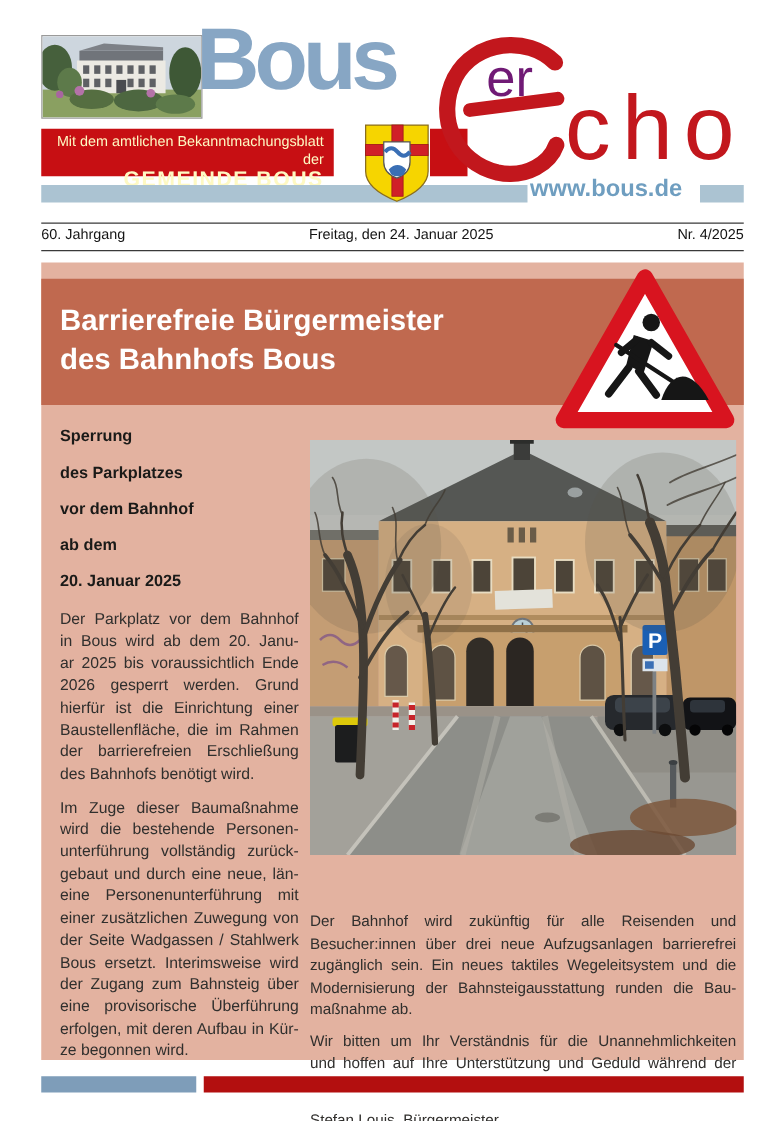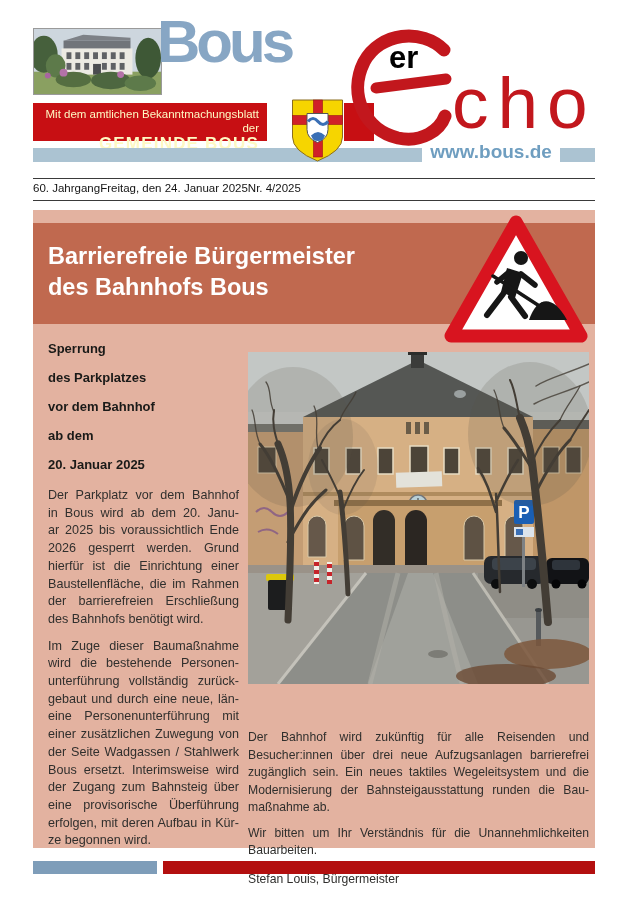--- a/index.html
+++ b/index.html
@@ -2,39 +2,39 @@
 <html><head>
 <meta charset="utf-8">
 <style>
   html,body{margin:0;padding:0;background:#fff;}
   .page{position:relative;width:625px;height:897px;background:#ffffff;
         font-family:"Liberation Sans",sans-serif;overflow:hidden;}
   .abs{position:absolute;}
 
   
   .hall-photo{left:33px;top:28px;width:129px;height:67px;border:1px solid #9a9a9a;box-sizing:border-box;}
-  .bous{left:157px;top:12px;font-size:60px;font-weight:bold;color:#87a6c4;letter-spacing:-4px;line-height:1;}
+  .bous{left:157px;top:12px;font-size:70px;font-weight:bold;color:#87a6c4;letter-spacing:-4px;line-height:1;}
   .red-stub{left:344px;top:103px;width:30px;height:38px;background:#c70f13;}
   .echo-e{left:346px;top:24px;width:112px;height:122px;}
-  .er{left:389px;top:42px;font-size:31px;font-weight:bold;color:#000000;line-height:1;}
+  .er{left:389px;top:42px;font-size:42px;font-weight:normal;color:#701a75;line-height:1;}
   .cho{left:452px;top:66px;font-size:73px;font-weight:400;color:#c2171d;letter-spacing:9px;line-height:1;}
   .banner{left:33px;top:103px;width:234px;height:38px;background:#c70f13;box-sizing:border-box;
           text-align:right;padding:4px 8px 0 0;color:#fef9c3;}
   .banner .b1{font-size:11.5px;line-height:14px;}
   .banner .b2{font-size:17px;font-weight:bold;letter-spacing:1.2px;line-height:17px;}
   .shield{left:291px;top:98px;width:53px;height:65px;z-index:5;}
   .bluebar{background:#abc3d2;height:14px;top:148px;}
   .bluebar.b-left{left:33px;width:389px;}
   .bluebar.b-right{left:560px;width:35px;}
-  .www{left:424px;top:141px;width:134px;text-align:center;font-size:19px;font-weight:bold;color:#6f9ec0;}
+  .www{left:424px;top:141px;width:134px;text-align:left;font-size:19px;font-weight:bold;color:#6f9ec0;}
 
   
   .rule{left:33px;width:562px;height:1px;background:#3a3a3a;}
   .r1{top:178px;} .r2{top:200px;}
-  .dateline{left:33px;top:182px;width:562px;display:flex;
+  .dateline{left:33px;top:182px;width:562px;display:flex;justify-content:space-between;
             font-size:11.5px;color:#141414;}
 
   
   .content-bg{left:33px;top:210px;width:562px;height:638px;background:#e3b2a0;}
   .titleband{left:33px;top:223px;width:562px;height:101px;background:#c0694f;}
   .titletext{left:48px;top:241px;width:400px;font-size:23.5px;font-weight:bold;color:#ffffff;line-height:31px;}
   .worksign{left:441px;top:212px;width:150px;height:137px;z-index:6;}
   .heading{left:48px;top:334px;width:205px;font-size:13px;font-weight:bold;color:#1a1a18;line-height:29px;}
   .leftcol{left:48px;top:487px;width:191px;font-size:12.6px;line-height:17.7px;color:#302f2d;}
   .leftcol .par{margin:0 0 9px 0;}
@@ -308,20 +308,21 @@
   <div class="abs rightcol">
     <div class="par justify">
         <div class="line">Der Bahnhof wird zukünftig für alle Reisenden und</div>
         <div class="line">Besucher:innen über drei neue Aufzugsanlagen barrierefrei</div>
         <div class="line">zugänglich sein. Ein neues taktiles Wegeleitsystem und die</div>
         <div class="line">Modernisierung der Bahnsteigausstattung runden die Bau-</div>
         <div class="line line-last">maßnahme ab.</div>
       </div>
     <div class="par justify">
         <div class="line">Wir bitten um Ihr Verständnis für die Unannehmlichkeiten</div>
+        <div class="line">und hoffen auf Ihre Unterstützung und Geduld während der</div>
         <div class="line line-last">Bauarbeiten.</div>
       </div>
     <div class="signature">Stefan Louis, Bürgermeister</div>
   </div>
 
   <div class="abs fblue"></div>
   <div class="abs fred"></div>
 
 </div>
 

